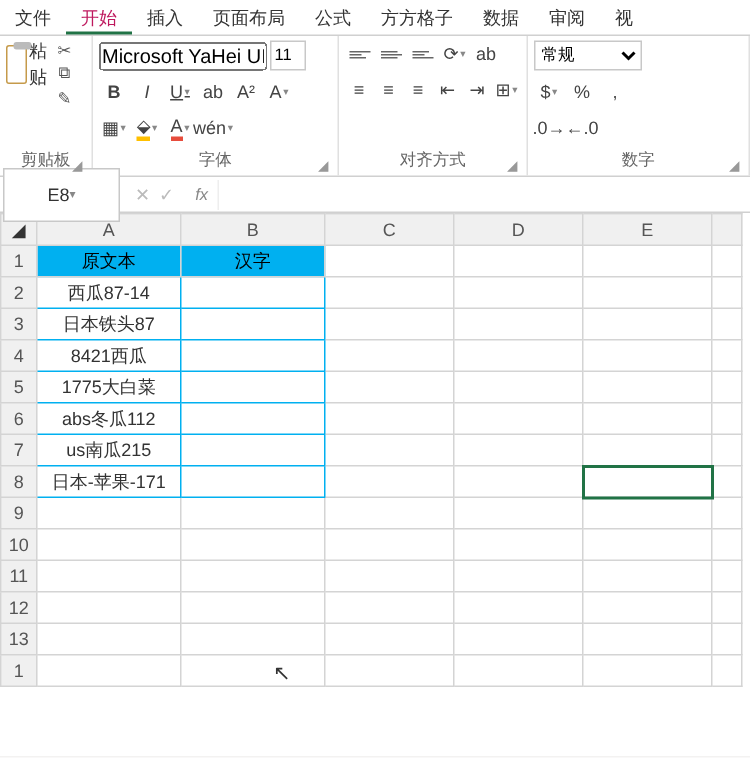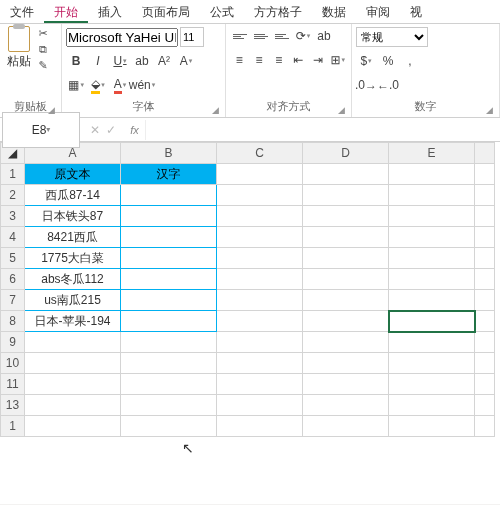--- a/index.html
+++ b/index.html
@@ -7,21 +7,21 @@
 .tabs{display:flex;background:#fff;height:24px;border-bottom:1px solid #d0d0d0}
 .tab{padding:4px 10px;font-size:12px;cursor:pointer}
 .tab.active{border-bottom:2px solid #217346;color:#be185d;font-weight:500}
 .ribbon{display:flex;background:#fff;height:94px;border-bottom:1px solid #d0d0d0}
 .group{border-right:1px solid #e0e0e0;display:flex;flex-direction:column;padding:2px 4px}
 .group-body{flex:1;display:flex;flex-direction:column;gap:2px}
 .group-label{text-align:center;font-size:11px;color:#666;padding:1px 0;position:relative}
 .group-label .dl{position:absolute;right:2px;bottom:0;font-size:9px;color:#999}
 .clip{width:62px}
 .clip .row1{display:flex;gap:2px;align-items:flex-start;height:44px}
-.paste-btn{display:flex;flex-direction:column;align-items:center;width:30px;gap:1px}
+.paste-btn{display:flex;flex-direction:row;align-items:center;width:30px;gap:1px}
 .paste-icon{width:22px;height:26px;border:1px solid #c59a4a;background:linear-gradient(#fff,#fff);border-radius:2px;position:relative}
 .paste-icon:before{content:"";position:absolute;top:-3px;left:4px;width:12px;height:5px;background:#bbb;border-radius:2px}
 .mini{width:14px;height:14px;display:flex;align-items:center;justify-content:center;font-size:11px;color:#555}
 .font{width:164px}
 .font .r{display:flex;gap:2px;align-items:center;height:22px}
 .font select,.font input.sz{height:20px;border:1px solid #c8c8c8;font-size:11px;padding:0 2px;background:#fff}
 .font .fname{width:112px}
 .font .sz{width:24px}
 .ib{width:20px;height:20px;display:flex;align-items:center;justify-content:center;font-size:12px;color:#444;border:1px solid transparent}
 .dd:after{content:"▾";font-size:7px;margin-left:1px;color:#888}
@@ -251,21 +251,21 @@
           <td class="rh">7</td>
           <td class="dc">us南瓜215</td>
           <td class="dc"></td>
           <td></td>
           <td></td>
           <td></td>
           <td></td>
         </tr>
   <tr class="databox">
           <td class="rh">8</td>
-          <td class="dc">日本-苹果-194</td>
+          <td class="dc">日本-苹果-171</td>
           <td class="dc"></td>
           <td></td>
           <td></td>
           <td class="sel"></td>
           <td></td>
         </tr>
   <tr>
           <td class="rh">9</td>
           <td></td>
           <td></td>
@@ -278,20 +278,29 @@
           <td class="rh">10</td>
           <td></td>
           <td></td>
           <td></td>
           <td></td>
           <td></td>
           <td></td>
         </tr>
   <tr>
           <td class="rh">11</td>
+          <td></td>
+          <td></td>
+          <td></td>
+          <td></td>
+          <td></td>
+          <td></td>
+        </tr>
+  <tr>
+          <td class="rh">12</td>
           <td></td>
           <td></td>
           <td></td>
           <td></td>
           <td></td>
           <td></td>
         </tr>
   <tr>
           <td class="rh">13</td>
           <td></td>

